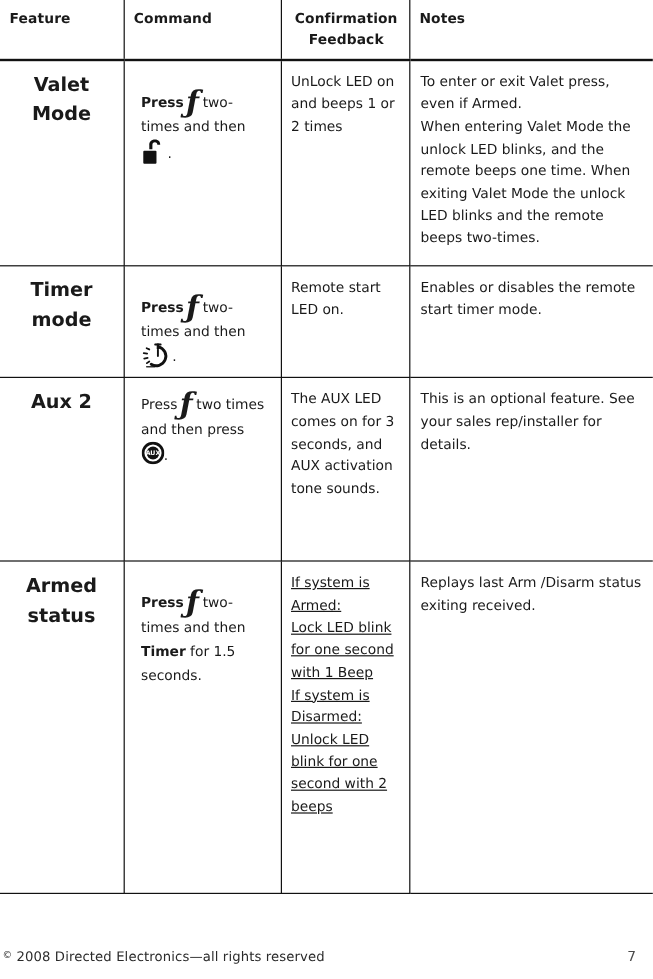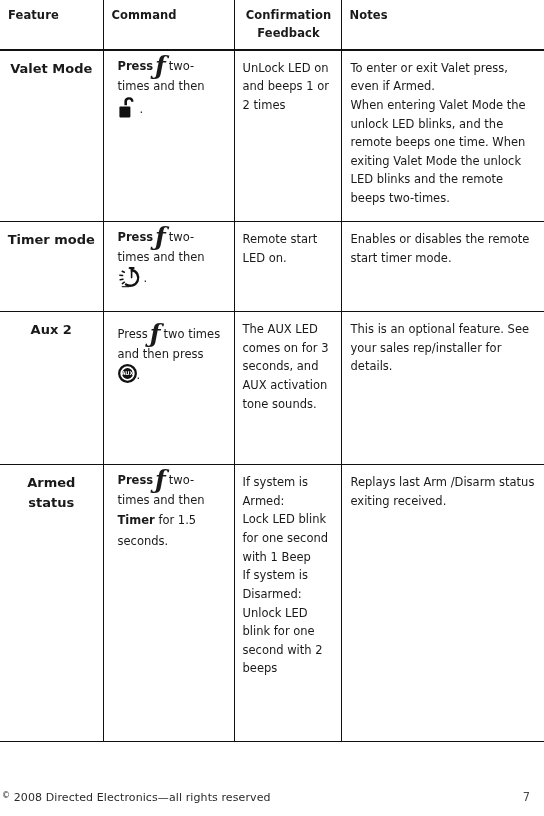--- a/index.html
+++ b/index.html
@@ -70,30 +70,30 @@
   tbody tr:last-child td {
     border-bottom: 1.4px solid #111;
   }
   tbody td {
     border-bottom: 1.4px solid #111;
   }
 
   td.feature-cell {
     text-align: center;
     font-weight: bold;
-    font-size: 13px;
+    font-size: 16px;
     padding-top: 8px;
     padding-left: 4px;
     padding-right: 4px;
   }
 
   td.command-cell {
     padding-left: 14px;
     padding-right: 8px;
-    padding-top: 5px;
+    padding-top: 24px;
     font-size: 11.5px;
     line-height: 1.75;
   }
   td.confirm-cell {
     padding-left: 8px;
     padding-top: 8px;
     line-height: 1.62;
   }
   td.notes-cell {
     padding-left: 9px;
@@ -227,21 +227,21 @@
         <td class="notes-cell">This is an optional feature. See your sales rep/installer for details.</td>
       </tr>
 
       <tr style="height:277px;">
         <td class="feature-cell">Armed status</td>
         <td class="command-cell">
           <span class="b">Press</span><span class="fglyph">ƒ</span><span>two-times and then</span>
           <span class="b">Timer</span>
           <span>for 1.5 seconds.</span>
         </td>
-        <td class="confirm-cell" style="white-space:pre-line;">If system is Armed:
+        <td class="confirm-cell" style="white-space:pre-line;text-decoration:underline;">If system is Armed:
 Lock LED blink for one second with 1 Beep
 If system is Disarmed:
 Unlock LED blink for one second with 2 beeps</td>
         <td class="notes-cell">Replays last Arm /Disarm status exiting received.</td>
       </tr>
 
     </tbody>
   </table>
 
   <div class="footer">

